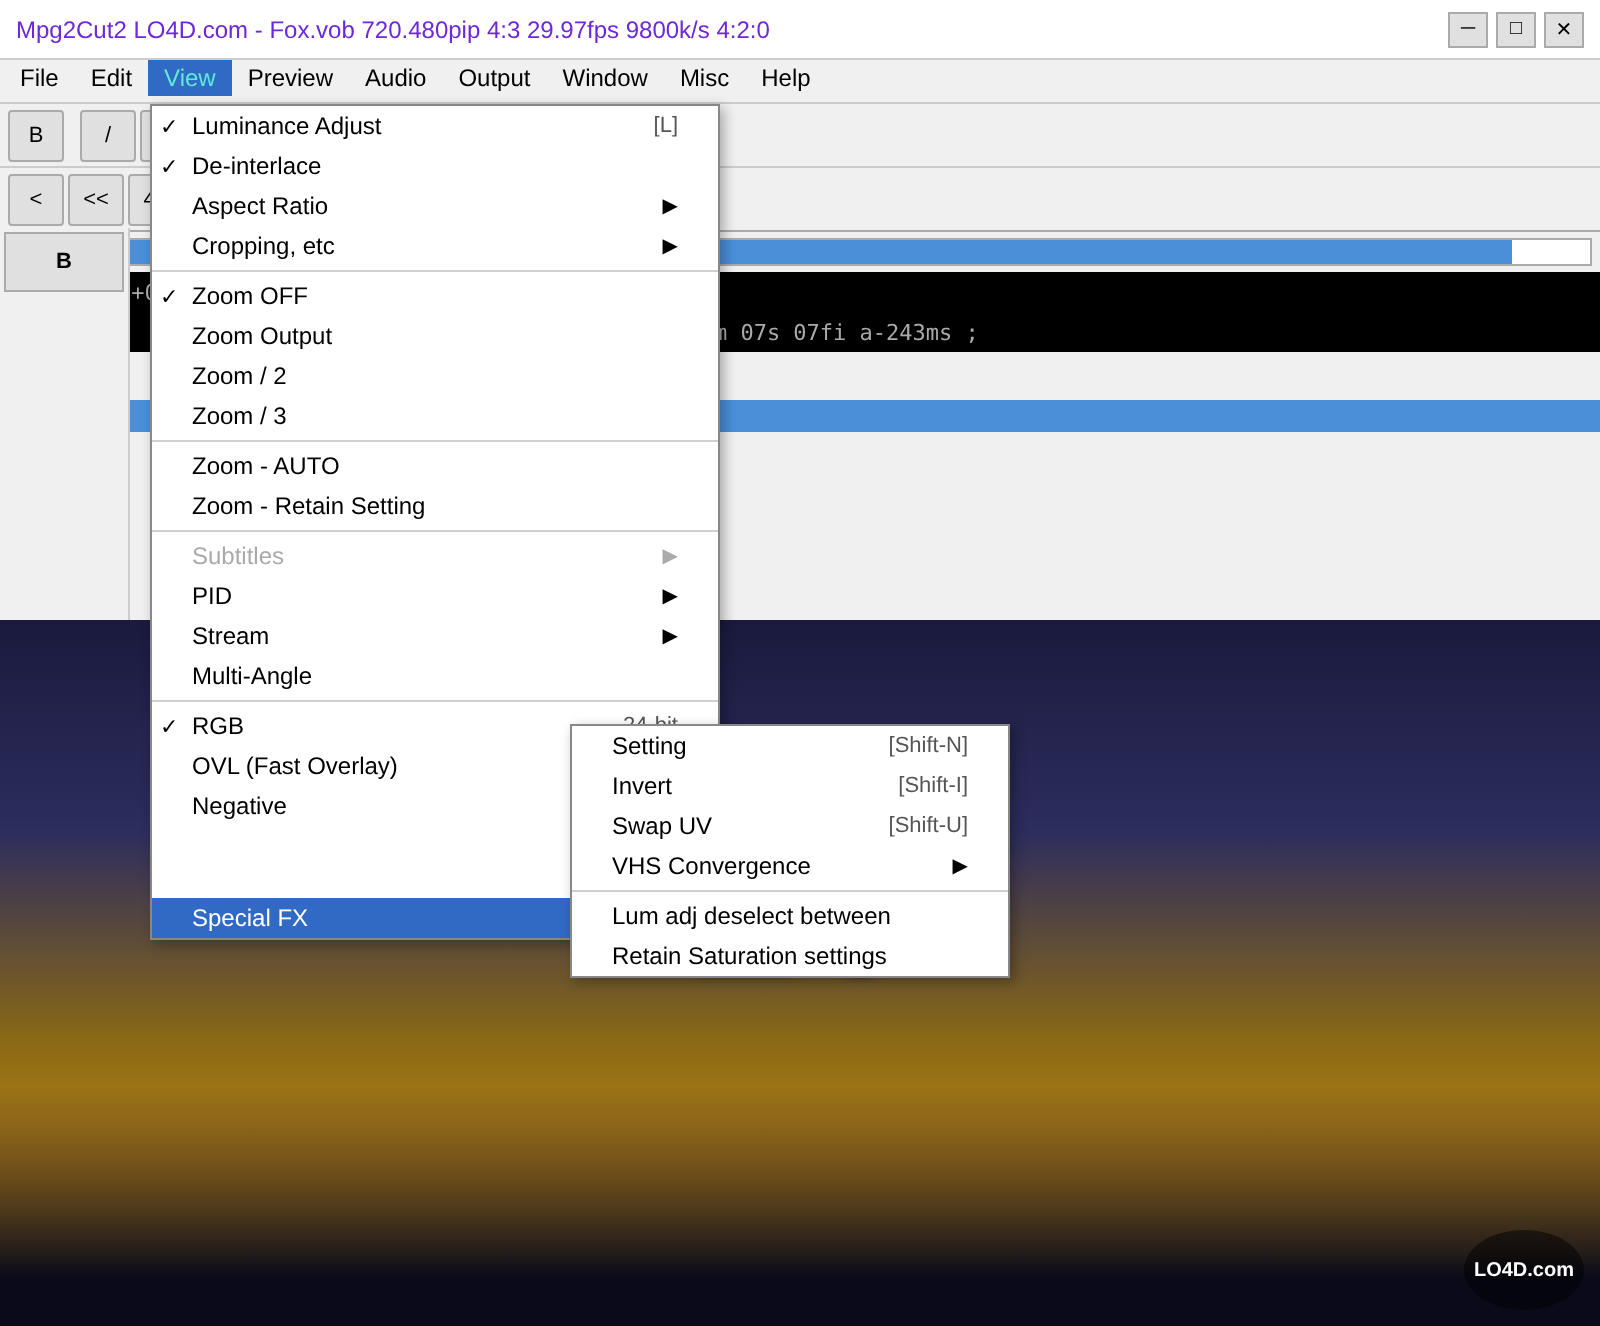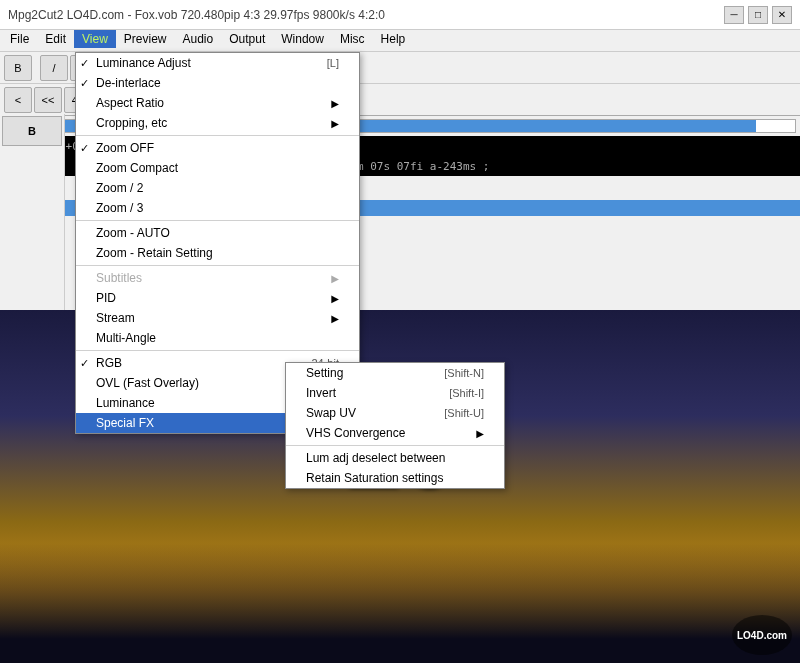--- a/index.html
+++ b/index.html
@@ -17,21 +17,21 @@
       background: #fff;
       height: 30px;
       display: flex;
       align-items: center;
       padding: 0 8px;
       border-bottom: 1px solid #ccc;
       position: relative;
     }
     #title-text {
       font-size: 12px;
-      color: #404040;
+      color: #6d28d9;
       flex: 1;
     }
     #title-controls {
       display: flex;
       gap: 4px;
     }
     .title-btn {
       width: 20px;
       height: 18px;
       border: 1px solid #aaa;
@@ -52,21 +52,21 @@
       padding: 0 2px;
     }
     .menu-item {
       padding: 2px 8px;
       cursor: pointer;
       white-space: nowrap;
       font-size: 12px;
     }
     .menu-item:hover, .menu-item.active {
       background: #316AC5;
-      color: #bef264;
+      color: #5eead4;
     }
     
     #toolbar {
       background: #f0f0f0;
       height: 32px;
       display: flex;
       align-items: center;
       padding: 2px 4px;
       gap: 2px;
       border-bottom: 1px solid #ccc;
@@ -204,20 +204,21 @@
       white-space: nowrap;
       display: flex;
       align-items: center;
       justify-content: space-between;
       font-size: 12px;
       position: relative;
     }
     .dropdown-item:hover, .dropdown-item.active {
       background: #316AC5;
       color: white;
+      margin-top: 36px;
     }
     .dropdown-item.disabled {
       color: #aaa;
       cursor: default;
     }
     .dropdown-item .checkmark {
       position: absolute;
       left: 4px;
       font-size: 11px;
     }
@@ -385,21 +386,21 @@
       <span>Cropping, etc</span>
       <span class="arrow">▶</span>
     </div>
     <div class="dropdown-separator"></div>
     <div class="dropdown-item">
       <span class="checkmark">✓</span>
       <span>Zoom OFF</span>
       <span></span>
     </div>
     <div class="dropdown-item">
-      <span>Zoom Compact</span>
+      <span>Zoom Output</span>
       <span></span>
     </div>
     <div class="dropdown-item">
       <span>Zoom / 2</span>
       <span></span>
     </div>
     <div class="dropdown-item">
       <span>Zoom / 3</span>
       <span></span>
     </div>
@@ -433,21 +434,21 @@
     <div class="dropdown-item">
       <span class="checkmark">✓</span>
       <span>RGB</span>
       <span class="shortcut">24-bit</span>
     </div>
     <div class="dropdown-item">
       <span>OVL (Fast Overlay)</span>
       <span class="shortcut">4:2:2</span>
     </div>
     <div class="dropdown-item">
-      <span>Luminance</span>
+      <span>Negative</span>
       <span class="arrow">▶</span>
     </div>
     <div class="dropdown-item active">
       <span>Special FX</span>
       <span class="arrow">▶</span>
     </div>
   </div>
 
 <div class="dropdown" id="submenu-specialfx">
 <div class="dropdown-item">

